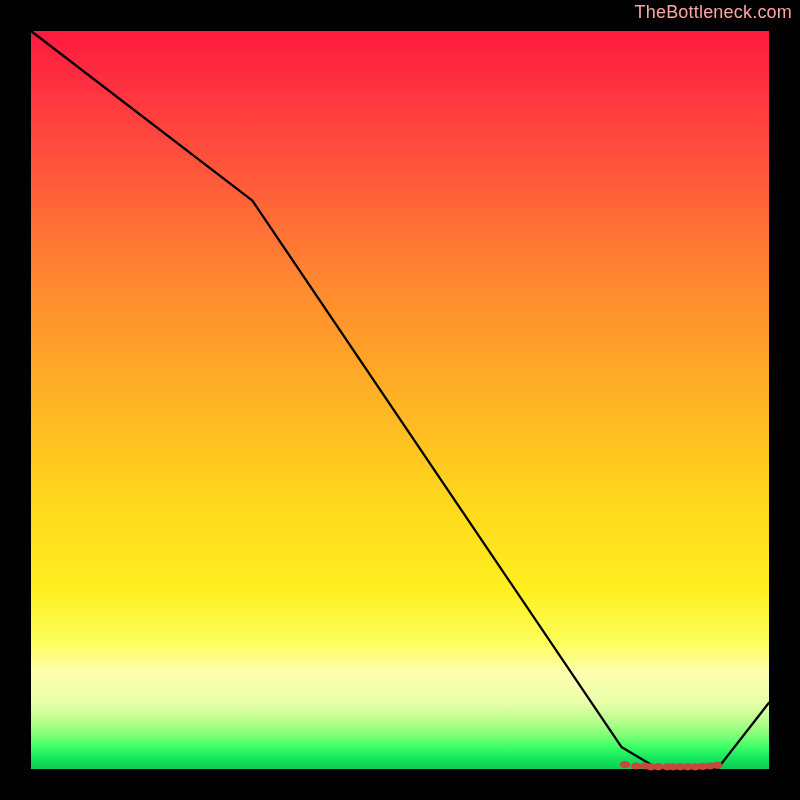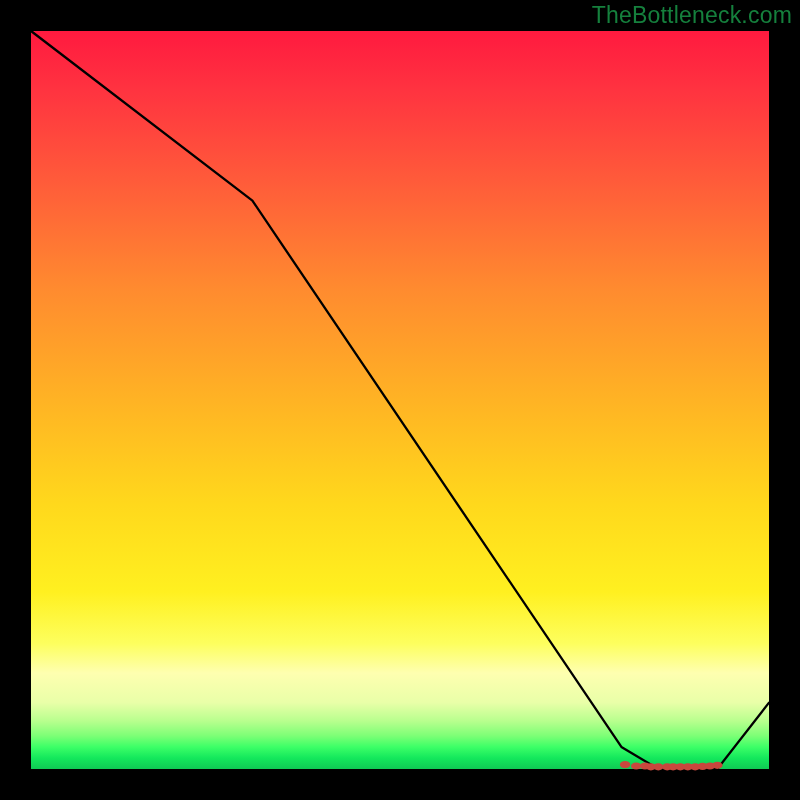--- a/index.html
+++ b/index.html
@@ -14,22 +14,22 @@
   .wrap {
     position: relative;
     width: 800px;
     height: 800px;
     background: #000;
   }
   .watermark {
     position: absolute;
     top: 2px;
     right: 8px;
-    color: #15803d;
-    font-size: 23px;
+    color: #fca5a5;
+    font-size: 18px;
     font-weight: 400;
     letter-spacing: 0.2px;
     user-select: none;
   }
   
   .plot {
     position: absolute;
     left: 31px;
     top: 31px;
     width: 738px;

